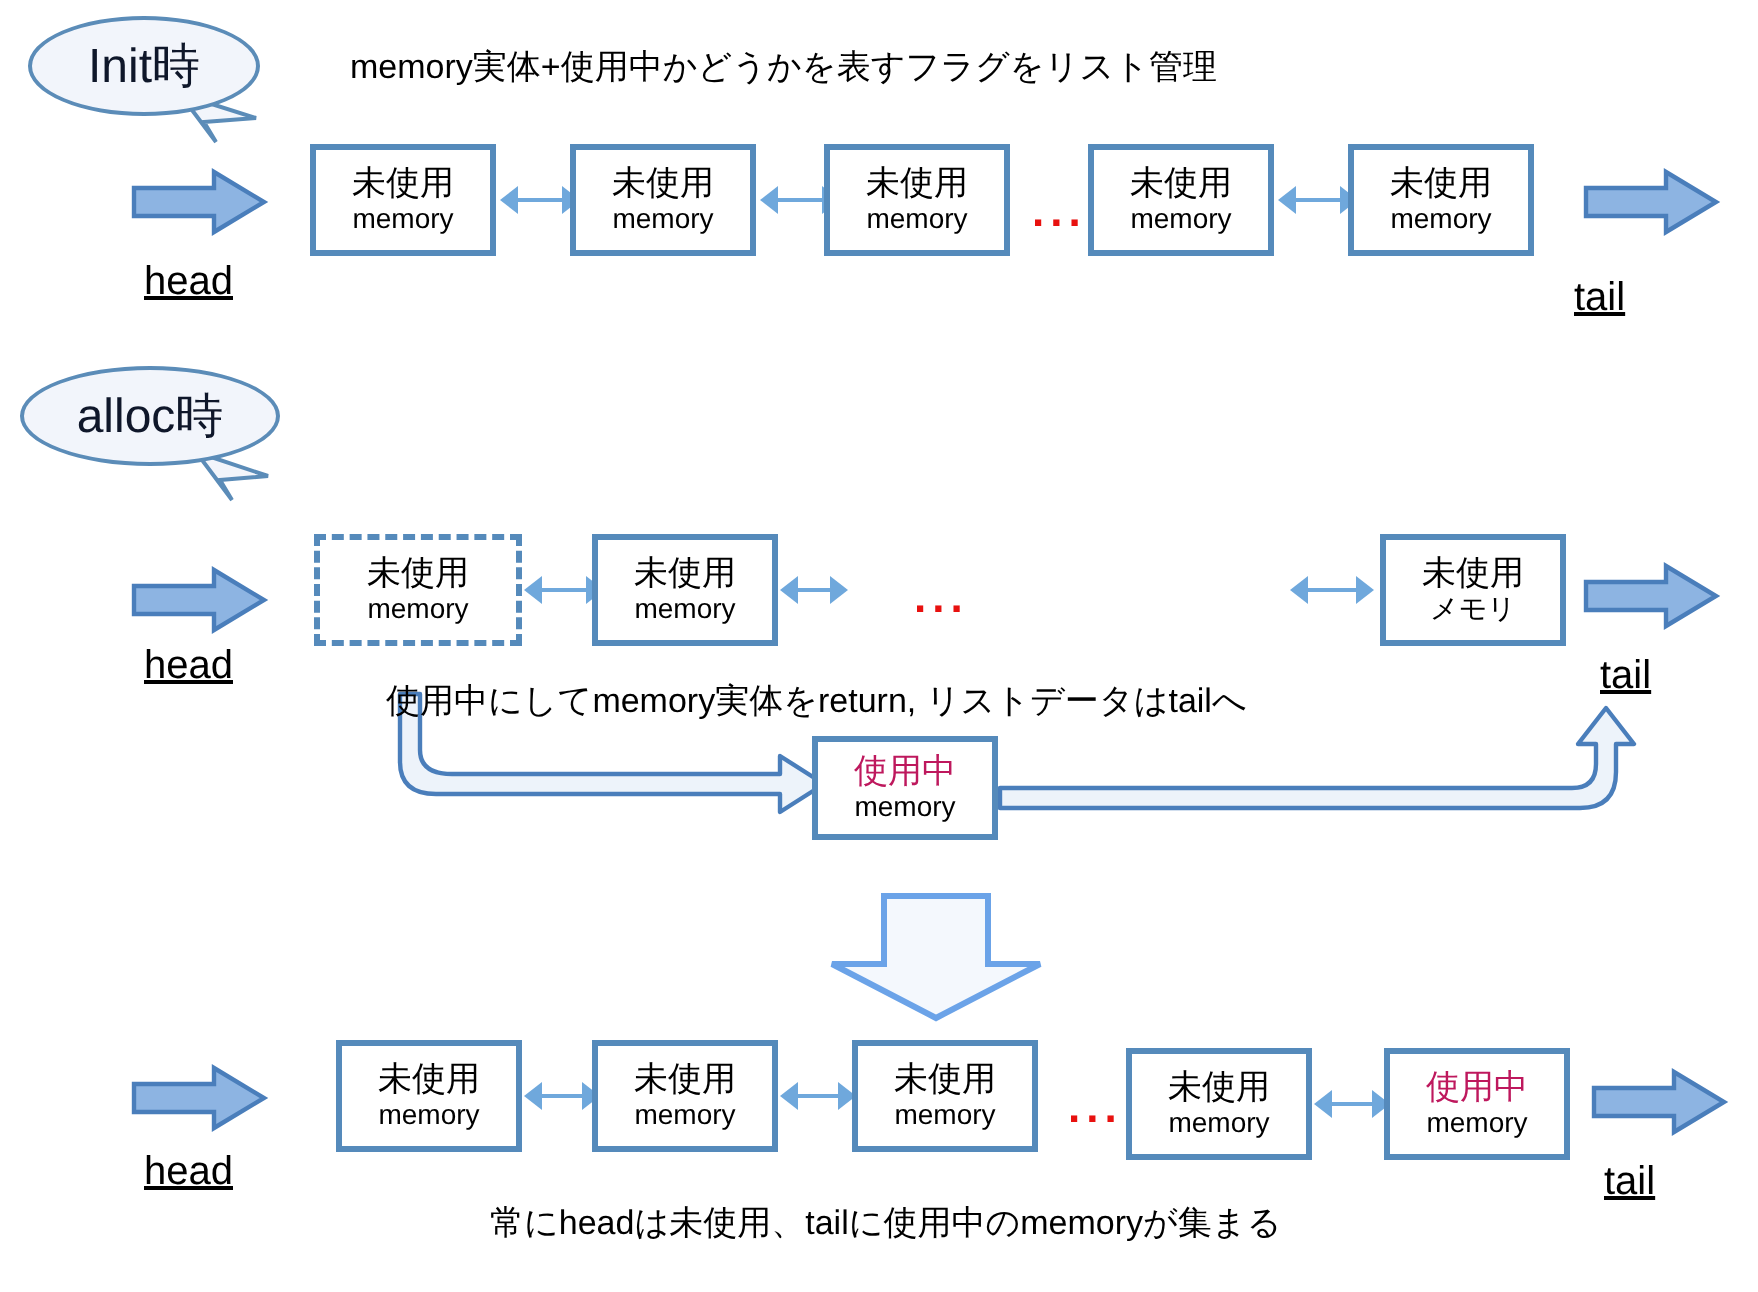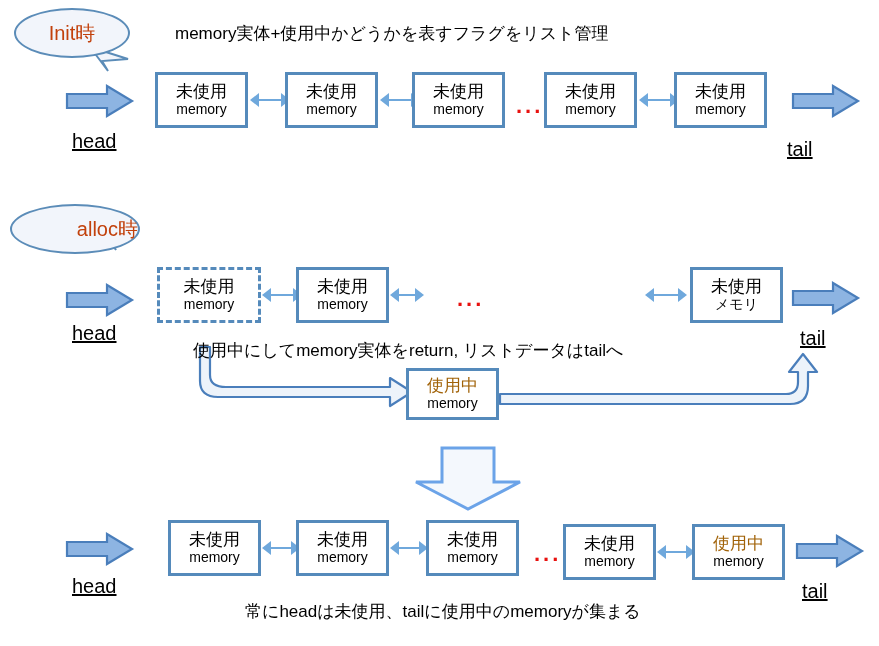--- a/index.html
+++ b/index.html
@@ -10,40 +10,40 @@
   }
   .abs{position:absolute;}
 
   
   .bubble{
     position:absolute;
     border:2px solid #5B8CB8;
     background:#F2F5FB;
     border-radius:50%;
     display:flex;align-items:center;justify-content:center;
-    font-size:20px;color:#c2410c;
+    font-size:24px;color:#0f172a;
     box-sizing:border-box;
     z-index:3;
   }
 
   
   .node{
     position:absolute;
     box-sizing:border-box;
     border:3px solid #558ABB;
     background:#ffffff;
     display:flex;flex-direction:column;
     align-items:center;justify-content:center;
     line-height:1.08;
     z-index:4;
   }
   .node.dashed{border-style:dashed;border-width:3px;}
   .node .l1{font-size:17px;letter-spacing:0px;}
   .node .l2{font-size:14px;}
-  .node .used{color:#a16207;}
+  .node .used{color:#be185d;}
 
   
   .dconn{position:absolute;height:14px;z-index:2;}
   .dconn .bar{
     position:absolute;left:5px;right:5px;top:6px;height:2px;background:#6FA8DC;
   }
   .dconn .hl,.dconn .hr{
     position:absolute;top:0px;width:0;height:0;
     border-top:7px solid transparent;border-bottom:7px solid transparent;
   }
@@ -114,21 +114,21 @@
 <div class="node" style="left:674px;top:72px;width:93px;height:56px;">
   <span class="l1">未使用</span>
   <span class="l2">memory</span>
 </div>
 
 <svg class="blockarrow" style="left:791px;top:84px;" width="70" height="34">
   <polygon points="2,10 42,10 42,2 67,17 42,32 42,24 2,24" fill="#8DB4E2" stroke="#4A7EBB" stroke-width="2.2" stroke-linejoin="miter"></polygon>
 </svg>
 <div class="caption" style="left:787px;top:138px;">tail</div>
 
-<div class="bubble" style="left:10px;top:204px;width:130px;height:50px;justify-content:flex-end;">
+<div class="bubble" style="left:10px;top:183px;width:130px;height:50px;">
   <span>alloc時</span>
 </div>
 <svg class="abs" style="left:96px;top:224px;" width="48" height="28">
   <polygon points="2,2 38,14 14,16 20,26" fill="#F2F5FB" stroke="#5B8CB8" stroke-width="2"></polygon>
 </svg>
 
 <svg class="blockarrow" style="left:65px;top:283px;" width="70" height="34">
   <polygon points="2,10 42,10 42,2 67,17 42,32 42,24 2,24" fill="#8DB4E2" stroke="#4A7EBB" stroke-width="2.2" stroke-linejoin="miter"></polygon>
 </svg>
 <div class="caption" style="left:72px;top:322px;">head</div>

